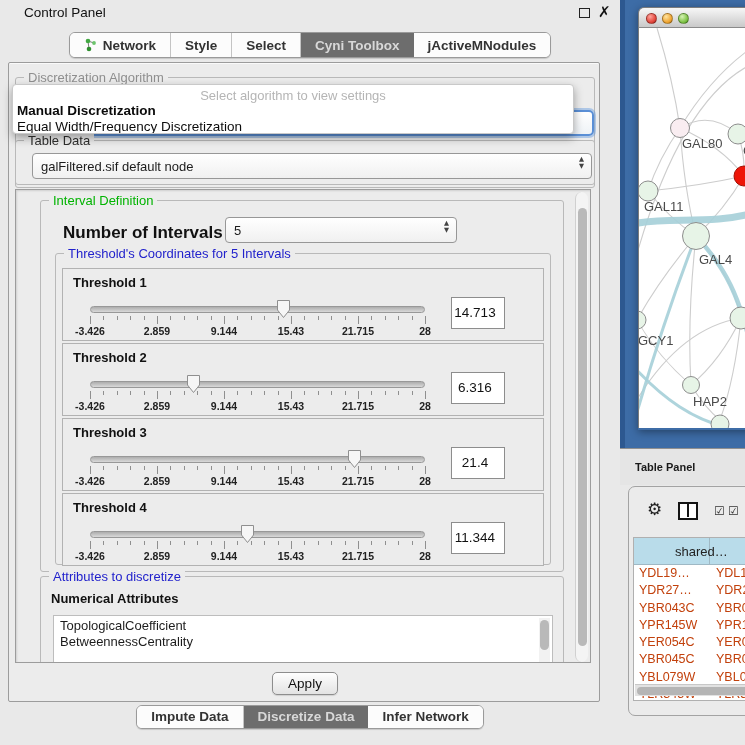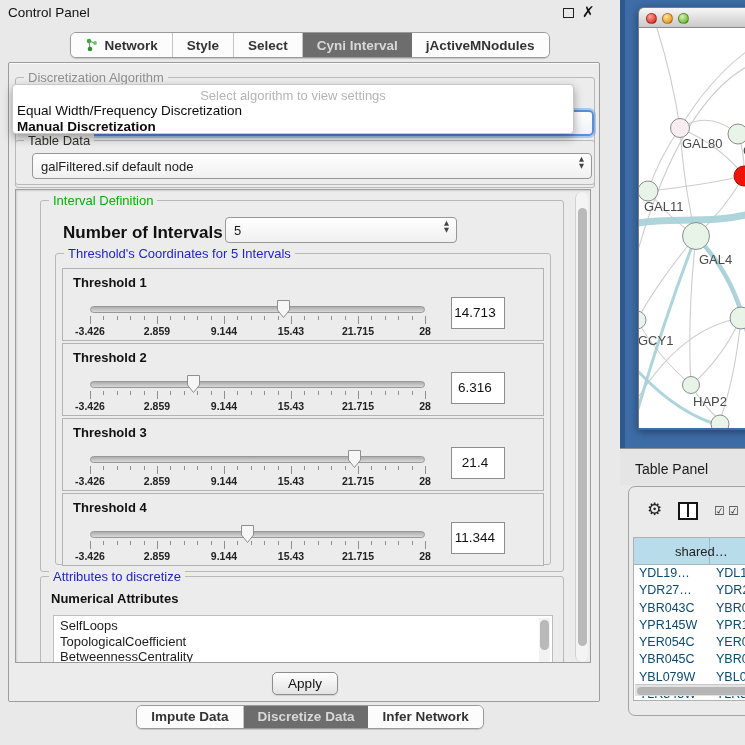--- a/index.html
+++ b/index.html
@@ -1,21 +1,21 @@
 <!DOCTYPE html>
 <html><head>
 <meta charset="utf-8">
 <style>
   * { margin:0; padding:0; box-sizing:border-box; }
   html,body { width:745px; height:745px; }
   body { font-family:"Liberation Sans", sans-serif; background:#e9e9e9; position:relative; overflow:hidden; color:#1a1a1a; }
 
   
   .cp { position:absolute; left:0; top:0; width:620px; height:745px; background:#e9e9e9; }
-  .cp-titlebar { position:absolute; left:0; top:0; width:612px; height:26px; }
+  .cp-titlebar { position:absolute; left:16px; top:0; width:612px; height:26px; }
   .cp-title { position:absolute; left:8px; top:5px; font-size:13.5px; color:#111; }
   .float-ic { position:absolute; left:563px; top:8px; width:11px; height:10px; border:1.5px solid #222; background:transparent; }
   .close-ic { position:absolute; left:582px; top:3px; font-size:15px; font-weight:bold; color:#111; font-family:"DejaVu Sans",sans-serif; }
 
   .cp-tabs { position:absolute; left:0; top:32px; width:620px; display:flex; justify-content:center; }
   .tabbar { display:flex; border:1px solid #9a9a9a; border-radius:6px; overflow:hidden; background:#fcfcfc; height:26px; box-shadow:0 1px 1px rgba(0,0,0,.15); }
   .tab { display:flex; align-items:center; gap:6px; padding:0 14px; font-size:13.5px; font-weight:bold; color:#333; background:#fcfcfc; border-right:1px solid #c4c4c4; cursor:default; }
   .tab:last-child { border-right:none; }
   .tab.selected { background:#6d6d6d; color:#d8d8d8; border-right:none; }
   .net-icon { display:inline-flex; }
@@ -88,35 +88,35 @@
   .net-area { position:absolute; left:0; top:0; width:125px; height:448px; background:#3d6ca6; border-left:5px solid #2d5890; }
   .mac-window { position:absolute; left:13px; top:7px; width:115px; height:423px; border-radius:6px 6px 0 0; box-shadow:0 2px 8px rgba(0,0,0,.4); }
   .mac-titlebar { position:absolute; left:0; top:0; width:100%; height:21px; border-radius:6px 0 0 0; background:linear-gradient(#f7f7f7,#c9c9c9); border:1px solid #7c7c7c; border-bottom:1px solid #8a8a8a; }
   .light { position:absolute; top:5px; width:11px; height:11px; border-radius:50%; border:1px solid rgba(0,0,0,.3); }
   .light.red { left:7px; background:radial-gradient(circle at 35% 30%, #ffa49c, #e2443a 65%, #a92a21); }
   .light.yellow { left:23px; background:radial-gradient(circle at 35% 30%, #ffe4a0, #efa32f 65%, #c07d17); }
   .light.green { left:39px; background:radial-gradient(circle at 35% 30%, #d6f2b4, #7cc244 65%, #4e9422); }
   .net-canvas { position:absolute; left:0; top:21px; width:115px; height:400px; background:#ffffff; border-left:1px solid #7c7c7c; overflow:hidden; }
 
   .tp-titlebar { position:absolute; left:0; top:448px; width:125px; height:37px; background:#e5e5e5; border-top:1px solid #8f8f8f; }
-  .tp-title { position:absolute; left:15px; top:12px; font-size:14px; color:#1a1a1a; }
+  .tp-title { position:absolute; left:15px; top:12px; font-size:11px; color:#1a1a1a;font-weight:bold; }
   .tp-frame { position:absolute; left:8px; top:486px; width:130px; height:230px; background:#ebebeb; border:1px solid #a3a3a3; border-radius:7px; }
   .gear { position:absolute; left:18px; top:12px; font-size:17px; color:#222; font-family:"DejaVu Sans",sans-serif; }
   .col-icon { position:absolute; left:49px; top:15px; width:20px; height:18px; border:2.5px solid #141414; background:#fff; }
   .col-icon i { position:absolute; left:6.5px; top:0; width:2.5px; height:13px; background:#141414; }
   .cb-icon { position:absolute; top:17px; font-size:12px; color:#333; font-family:"DejaVu Sans",sans-serif; }
   .cb1 { left:85px; } .cb2 { left:99px; }
 
   .tp-table { position:absolute; left:4px; top:50px; width:126px; height:164px; background:#fff; border:1px solid #b0b0b0; overflow:hidden; }
   .thead { display:flex; height:27px; background:#b9dcea; border-bottom:1px solid #9fb8c4; }
   .thc { font-size:13px; color:#222; padding-top:6px;padding-left:41px; }
   .thc.c1 { width:76px; text-align:center; border-right:1px solid #9fb8c4; }
   .thc.c2 { flex:1; text-align:right; padding-right:2px; }
   .trow { display:flex; height:17.3px; background:#fff; }
-  .tcell { font-size:12.5px; color:#0c4a6e; white-space:nowrap; overflow:hidden; }
+  .tcell { font-size:12.5px; color:#c2410c; white-space:nowrap; overflow:hidden; }
   .tcell.c1 { width:76px; padding:1px 0 0 5px; }
   .tcell.c2 { flex:1; padding:1px 0 0 6px; }
   .hscroll { position:absolute; left:1px; top:146px; width:124px; height:12px; background:#e2e2e2; border-top:1px solid #c8c8c8; }
   .hscroll .thumb { position:absolute; left:2px; top:1.5px; width:118px; height:8px; background:#b5b5b5; border-radius:4px; }
 
   svg text { font-family:"Liberation Sans",sans-serif; }
 </style>
 </head>
 <body>
 
@@ -141,21 +141,21 @@
           </span>
           <span>Network</span>
         </div>
         <div class="tab">
           <span>Style</span>
         </div>
         <div class="tab">
           <span>Select</span>
         </div>
         <div class="tab selected">
-          <span>Cyni Interval</span>
+          <span>Cyni Toolbox</span>
         </div>
         <div class="tab">
           <span>jActiveMNodules</span>
         </div>
       </div>
   </div>
 
   <div class="cp-main">
 
     <div class="group algo-group">
@@ -378,21 +378,20 @@
         </div>
       </div>
 
       <div class="group attr-group">
         <div class="group-title">Attributes to discretize</div>
         <div class="attr-label">Numerical Attributes</div>
         <div class="attr-list">
           <div class="list-scroll">
               <div class="thumb"></div>
             </div>
-        <div class="list-item">SelfLoops</div>
             <div class="list-item">TopologicalCoefficient</div>
             <div class="list-item">BetweennessCentrality</div>
           </div>
       </div>
 
       <div class="vscroll">
           <div class="thumb"></div>
         </div>
     </div>
 
@@ -406,22 +405,22 @@
         <div class="btab">Impute Data</div>
         <div class="btab selected">Discretize Data</div>
         <div class="btab">Infer Network</div>
       </div>
   </div>
 </div>
 
 <div class="popup">
   <div class="popup-hint">Select algorithm to view settings</div>
   <div>
+      <div class="popup-option bold">Manual Discretization</div>
       <div class="popup-option">Equal Width/Frequency Discretization</div>
-      <div class="popup-option bold">Manual Discretization</div>
     </div>
 </div>
 
 <div class="rightside">
 
   <div class="net-area">
     <div class="mac-window">
       <div class="mac-titlebar">
         <div class="light red"></div>
         <div class="light yellow"></div>

